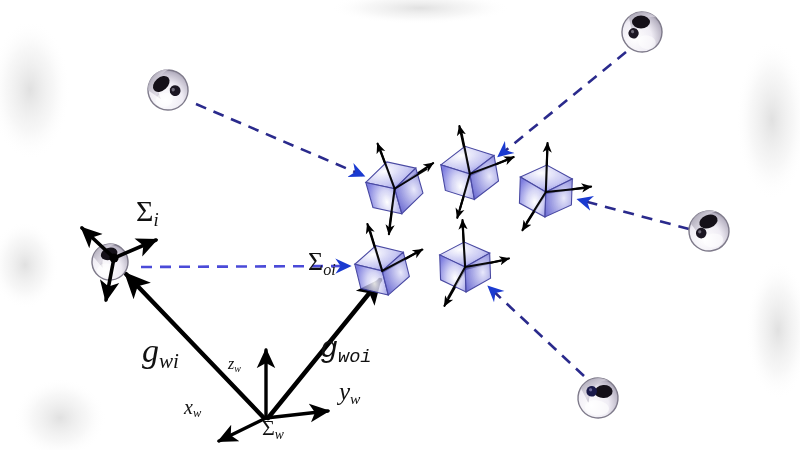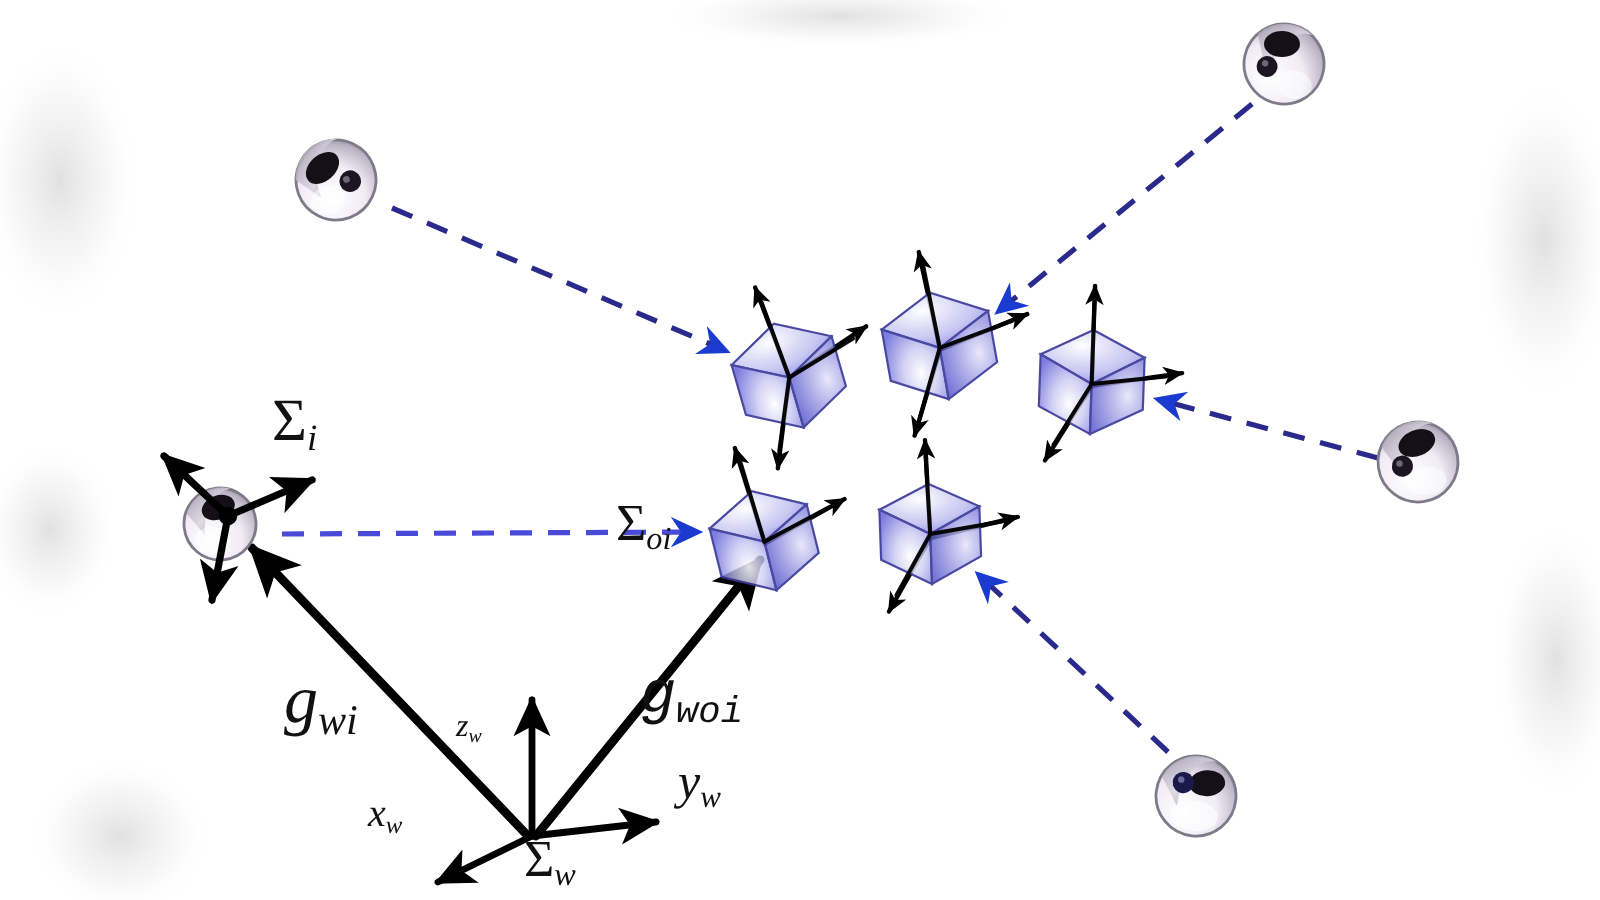--- a/index.html
+++ b/index.html
@@ -227,21 +227,21 @@
   </svg>
 
   <div class="lbl" style="left:136px; top:196px; font-size:30px;">
     <span class="sig">Σ</span><span class="sub">i</span>
   </div>
 
   <div class="lbl" style="left:308px; top:249px; font-size:26px;">
     <span class="sig">Σ</span><span class="sub">oi</span>
   </div>
 
-  <div class="lbl" style="left:262px; top:417px; font-size:26px;">
+  <div class="lbl" style="left:262px; top:417px; font-size:22px;">
     <span class="sig">Σ</span><span class="sub">w</span>
   </div>
 
   <div class="lbl" style="left:142px; top:334px; font-size:34px;">
     <span class="gi">g</span><span class="sub">wi</span>
   </div>
 
   <div class="lbl" style="left:320px; top:334px; font-size:30px;font-family:Liberation Mono, monospace;">
     <span class="gi">g</span><span class="sub">woi</span>
   </div>

